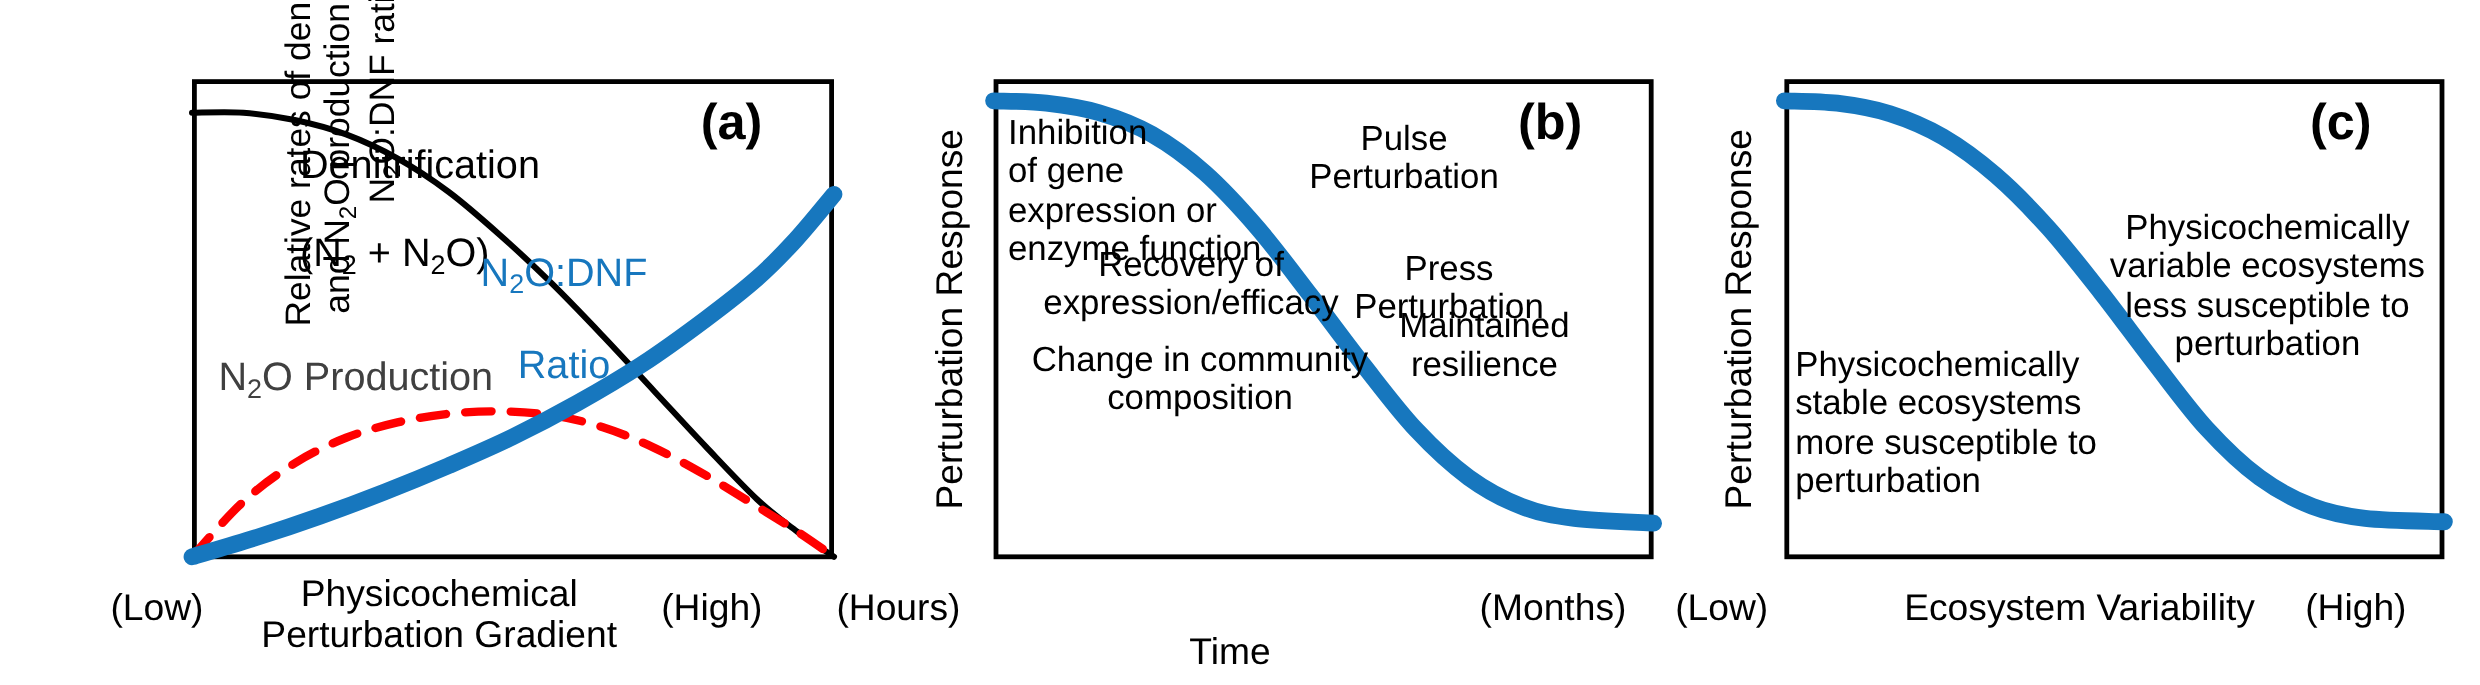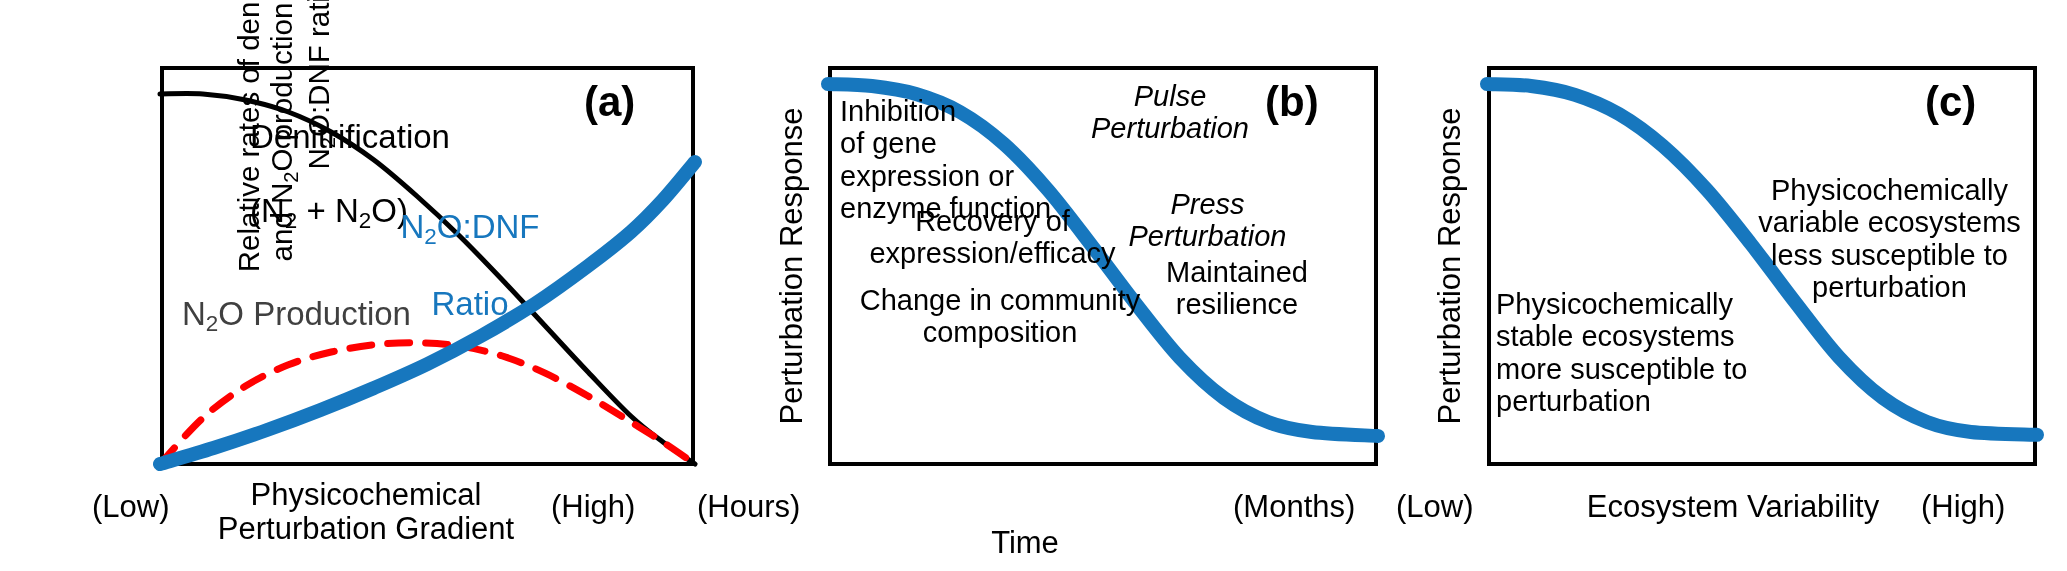--- a/index.html
+++ b/index.html
@@ -29,21 +29,21 @@
   #ylab-c{left:20px;}
   #ylab-b .inner,#ylab-c .inner{transform:rotate(-90deg);white-space:nowrap;font-size:31px;}
 
   .sub{font-size:0.68em;vertical-align:-0.28em;}
 
   
   .panel-letter{position:absolute;font-size:42px;font-weight:bold;}
 
   
   .ann{position:absolute;font-size:29px;line-height:1.12;white-space:pre-line;}
-  .ann.italic{font-style:italic;}
+  .ann.italic{margin-top:20px;}
   .ann.c-left{text-align:left;}
   .ann.c-center{text-align:center;}
 
   
   .xlab{position:absolute;font-size:31px;line-height:1.1;white-space:pre-line;}
   .xlab.center{text-align:center;}
 
   .legend-txt{position:absolute;font-size:33px;line-height:1.12;white-space:pre-line;}
 </style>
 </head>

